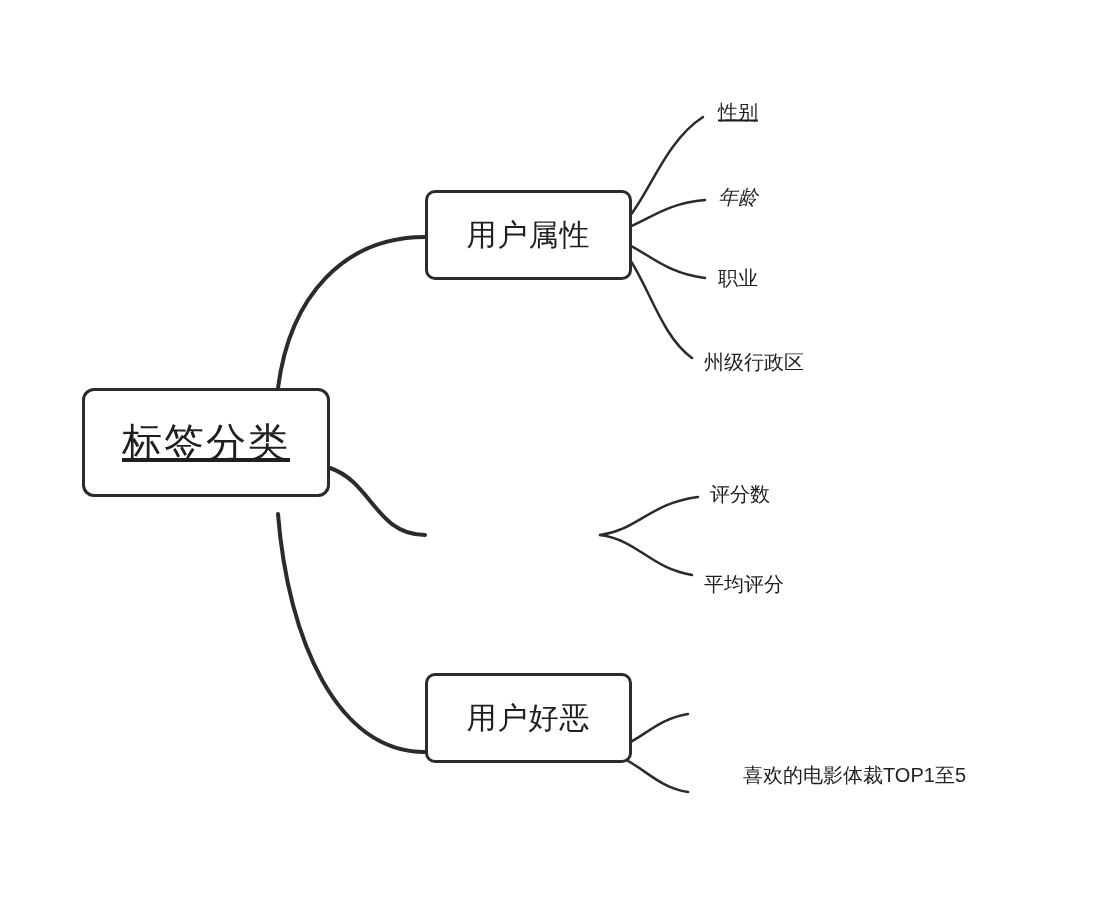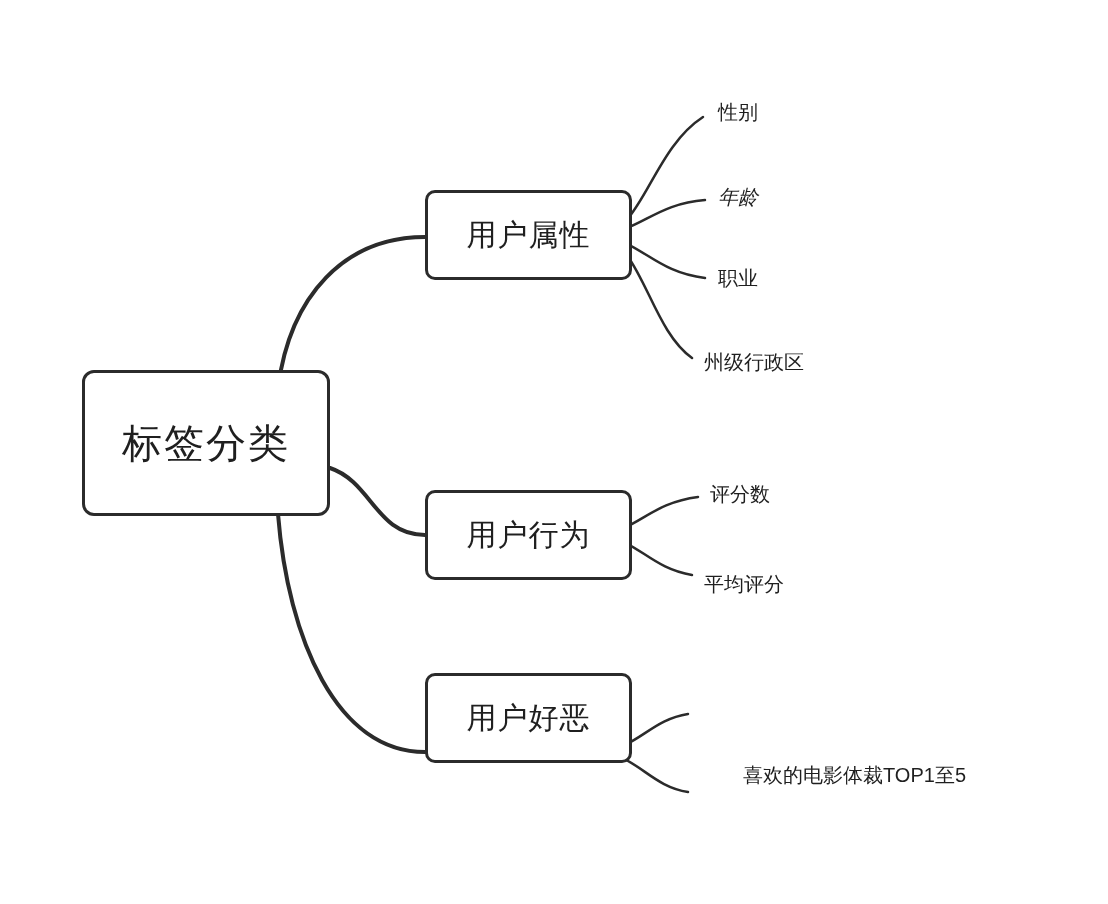--- a/index.html
+++ b/index.html
@@ -38,45 +38,46 @@
     justify-content: center;
     border: 3px solid #2b2b2b;
     border-radius: 12px;
     background: #ffffff;
     color: #1f1f1f;
     box-sizing: border-box;
     cursor: default;
   }
   .node-root {
     left: 82px;
-    top: 370px;
+    top: 388px;
     width: 248px;
-    height: 146px;
+    height: 109px;
     font-size: 40px;
     letter-spacing: 2px;
+    text-decoration: underline;
   }
   .node-branch {
     width: 207px;
     height: 90px;
     font-size: 30px;
     border-radius: 10px;
     letter-spacing: 1px;
   }
   .branch-1 { left: 425px; top: 190px; }
   .branch-2 { left: 425px; top: 490px; }
   .branch-3 { left: 425px; top: 673px; }
 
   .leaf {
     position: absolute;
     transform: translateY(-50%);
     font-size: 20px;
     color: #1f1f1f;
     white-space: nowrap;
   }
-  .leaf-1 { left: 718px; top: 112px; }
+  .leaf-1 { left: 718px; top: 112px; text-decoration: underline; }
   .leaf-2 { left: 718px; top: 197px; font-style: italic; }
   .leaf-3 { left: 718px; top: 278px; }
   .leaf-4 { left: 704px; top: 362px; }
   .leaf-5 { left: 710px; top: 494px; }
   .leaf-6 { left: 704px; top: 577px; margin-top: 7px; }
   .leaf-7 { left: 700px; top: 712px; }
   .leaf-8 { left: 700px; top: 775px; margin-left: 43px; }
 </style>
 </head>
 <body>
@@ -101,23 +102,20 @@
     <path class="sub" d="M 600,752 C 638,756 650,786 688,792"></path>
   </svg>
 
   <div class="node node-root">
     <span>标签分类</span>
   </div>
 
   <div class="node node-branch branch-1">
     <span>用户属性</span>
   </div>
-  <div class="node node-branch branch-2">
-    <span>用户行为</span>
-  </div>
   <div class="node node-branch branch-3">
     <span>用户好恶</span>
   </div>
 
   <div class="leaf leaf-1"><span>性别</span></div>
   <div class="leaf leaf-2"><span>年龄</span></div>
   <div class="leaf leaf-3"><span>职业</span></div>
   <div class="leaf leaf-4"><span>州级行政区</span></div>
   <div class="leaf leaf-5"><span>评分数</span></div>
   <div class="leaf leaf-6"><span>平均评分</span></div>

